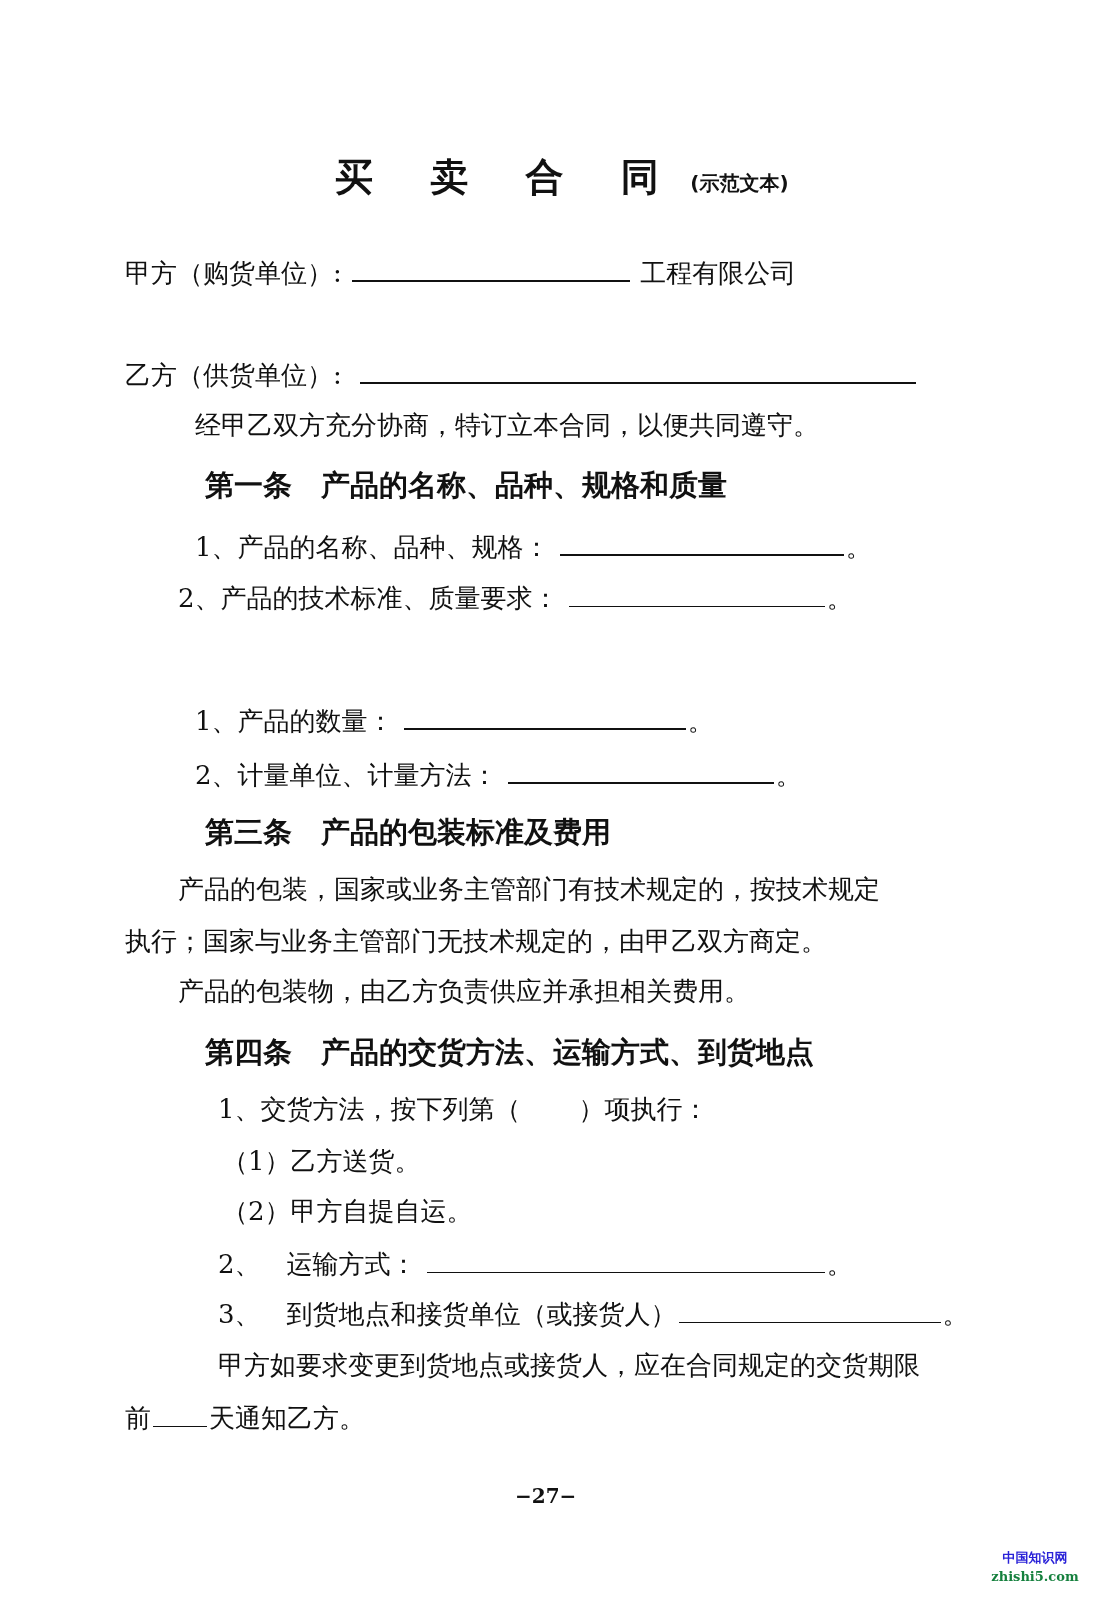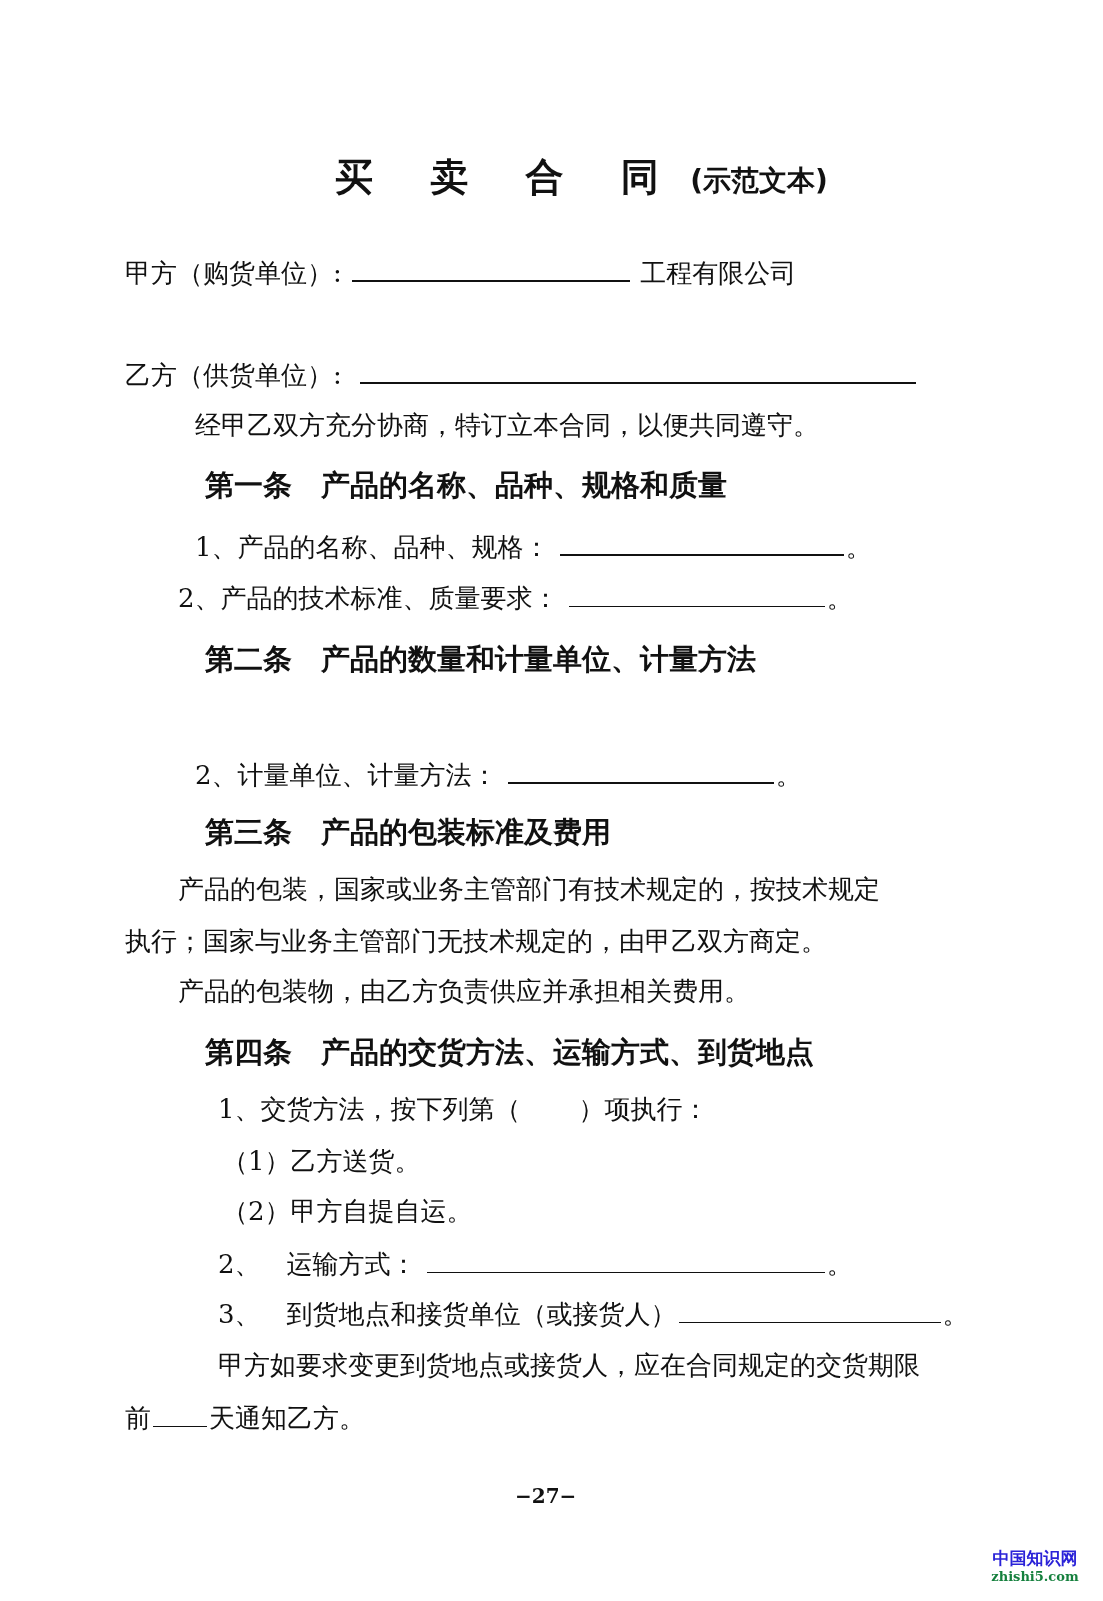--- a/index.html
+++ b/index.html
@@ -4,27 +4,27 @@
   <style>
     html, body { margin: 0; padding: 0; background: #ffffff; }
     body { width: 1103px; height: 1601px; position: relative; overflow: hidden;
            font-family: "DejaVu Serif", "Liberation Serif", serif; color: #111; }
     .page { position: absolute; left: 0; top: 0; width: 1103px; height: 1601px; background: #fff; }
     .line { position: absolute; white-space: nowrap; font-size: 26px; line-height: 34px; }
     .heading { font-family: "DejaVu Sans", "Liberation Sans", sans-serif; font-weight: bold; font-size: 29px; line-height: 38px; }
     .title { position: absolute; left: 335px; top: 152px; white-space: nowrap;
              font-family: "DejaVu Sans", "Liberation Sans", sans-serif; font-weight: bold; }
     .title-main { font-size: 38px; letter-spacing: 22px; }
-    .title-sub { font-size: 28px; margin-left: 4px; }
+    .title-sub { font-size: 20px; margin-left: 4px; }
     .blank { display: inline-block; border-bottom: 2px solid #111; height: 26px; vertical-align: baseline; margin: 0 2px; }
     .blank.thin { border-bottom-width: 1.5px; }
     .gap { display: inline-block; }
     .pagenum { position: absolute; left: 515px; top: 1472px; font-size: 20px; font-weight: bold; font-family: "DejaVu Serif", serif; margin-top: 12px; }
     .watermark { position: absolute; left: 985px; top: 1548px; text-align: center; width: 100px; }
-    .wm-cn { font-family: "DejaVu Sans", sans-serif; font-weight: bold; font-size: 17px; color: #2a22d8; letter-spacing: 0px; line-height: 20px; }
+    .wm-cn { font-family: "DejaVu Sans", sans-serif; font-weight: bold; font-size: 13px; color: #2a22d8; letter-spacing: 0px; line-height: 20px; }
     .wm-en { font-family: "DejaVu Serif", serif; font-weight: bold; font-size: 13px; color: #15803d; line-height: 18px; }
   </style>
 </head>
 <body>
 
 <div class="page">
 
   <div class="title">
     <span class="title-main">买 卖 合 同</span>
     <span class="title-sub">(示范文本)</span>
@@ -46,21 +46,24 @@
   <div class="line heading" style="left:205px; top:466px;">第一条　产品的名称、品种、规格和质量</div>
   <div class="line" style="left:195px; top:528px;">
     <span>1、产品的名称、品种、规格：</span>
     <span class="blank" style="width:284px;"></span><span>。</span>
   </div>
   <div class="line" style="left:178px; top:580px;">
     <span>2、产品的技术标准、质量要求：</span>
     <span class="blank thin" style="width:256px;"></span><span>。</span>
   </div>
 
-  <div class="line heading" style="left:205px; top:640px;">第二条　产品的数量和计量单位、计量方法</div>
+  <div class="line" style="left:195px; top:702px;">
+    <span>1、产品的数量：</span>
+    <span class="blank" style="width:282px;"></span><span>。</span>
+  </div>
   <div class="line" style="left:195px; top:756px;">
     <span>2、计量单位、计量方法：</span>
     <span class="blank" style="width:266px;"></span><span>。</span>
   </div>
 
   <div class="line heading" style="left:205px; top:813px;">第三条　产品的包装标准及费用</div>
   <div class="line" style="left:178px; top:872px;">产品的包装，国家或业务主管部门有技术规定的，按技术规定</div>
   <div class="line" style="left:125px; top:924px;">执行；国家与业务主管部门无技术规定的，由甲乙双方商定。</div>
   <div class="line" style="left:178px; top:974px;">产品的包装物，由乙方负责供应并承担相关费用。</div>
 

